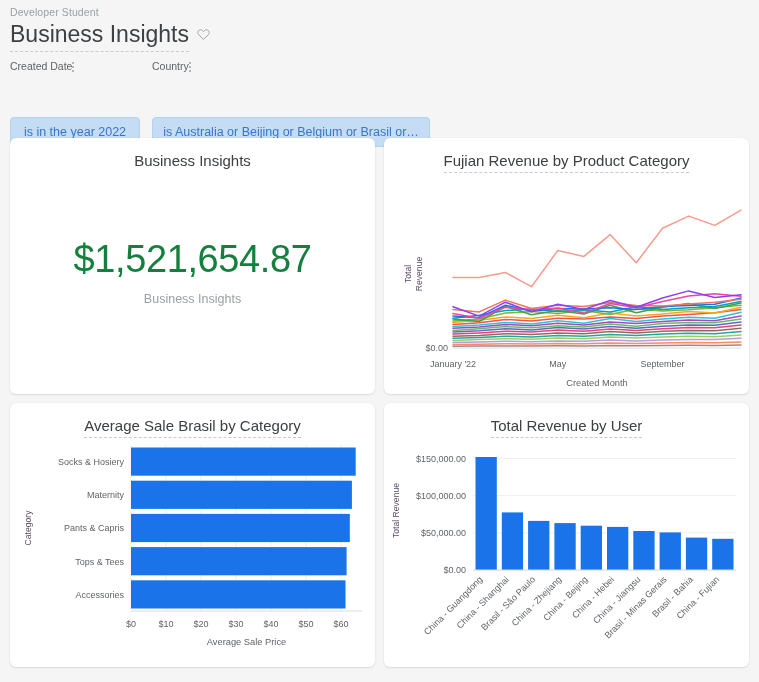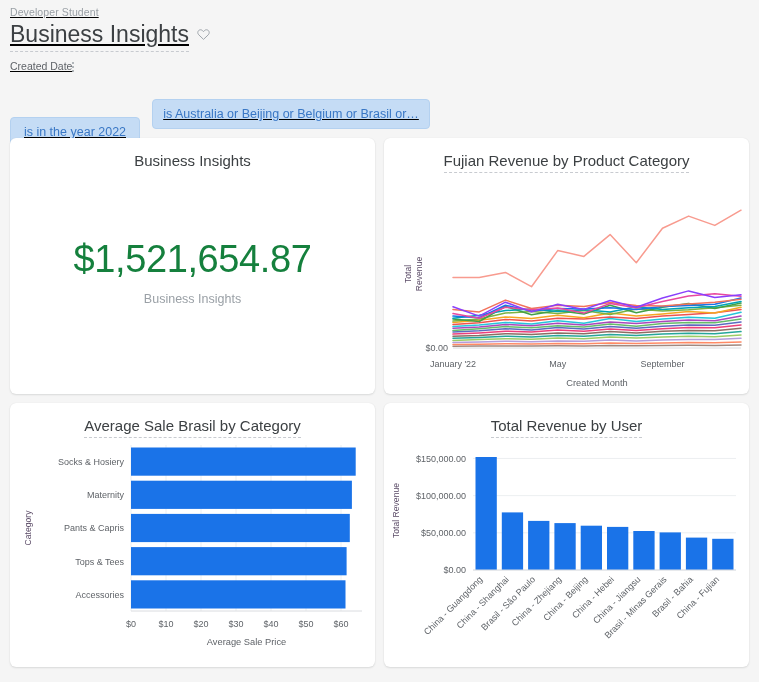--- a/index.html
+++ b/index.html
@@ -3,21 +3,21 @@
 <meta charset="utf-8">
 <style>
   * { box-sizing: border-box; }
   html, body {
     margin: 0; padding: 0;
     width: 759px; height: 682px;
     background: #f5f5f5;
     font-family: "Liberation Sans", sans-serif;
     -webkit-font-smoothing: antialiased;
   }
-  .page { position: relative; width: 759px; height: 682px; background: #f5f5f5; overflow: hidden; text-decoration: underline; }
+  .page { position: relative; width: 759px; height: 682px; background: #f5f5f5; overflow: hidden; }
 
   
   .header { padding: 5px 10px 0 10px; }
   .breadcrumb {
     font-size: 10.5px; color: #9aa0a6; letter-spacing: .1px;
     line-height: 14px; margin-bottom: 1px;
   }
   .title-row { display: flex; align-items: center; gap: 7px; }
   .dash-title {
     font-size: 23px; color: #3c4043; font-weight: 400;
@@ -108,20 +108,28 @@
             <i></i>
             <i></i>
           </div>
       </div>
       <div class="filter-pill">
         <span>is in the year 2022</span>
       </div>
     </div>
 
     <div class="filter country">
+      <div class="filter-head">
+        <div class="filter-label">Country</div>
+        <div class="kebab">
+            <i></i>
+            <i></i>
+            <i></i>
+          </div>
+      </div>
       <div class="filter-pill">
         <span>is Australia or Beijing or Belgium or Brasil or…</span>
       </div>
     </div>
 
   </div>
 
   <div class="grid">
 
     <div class="tile">

